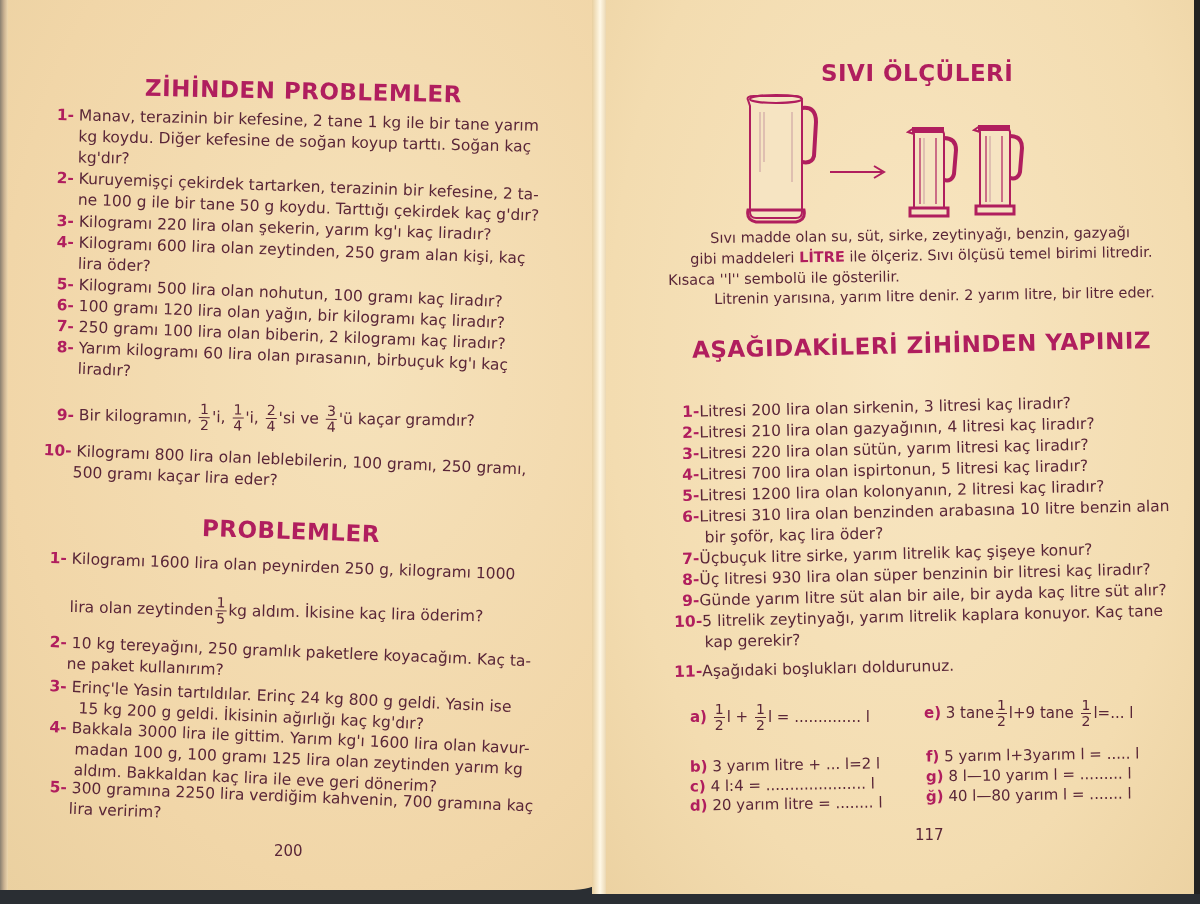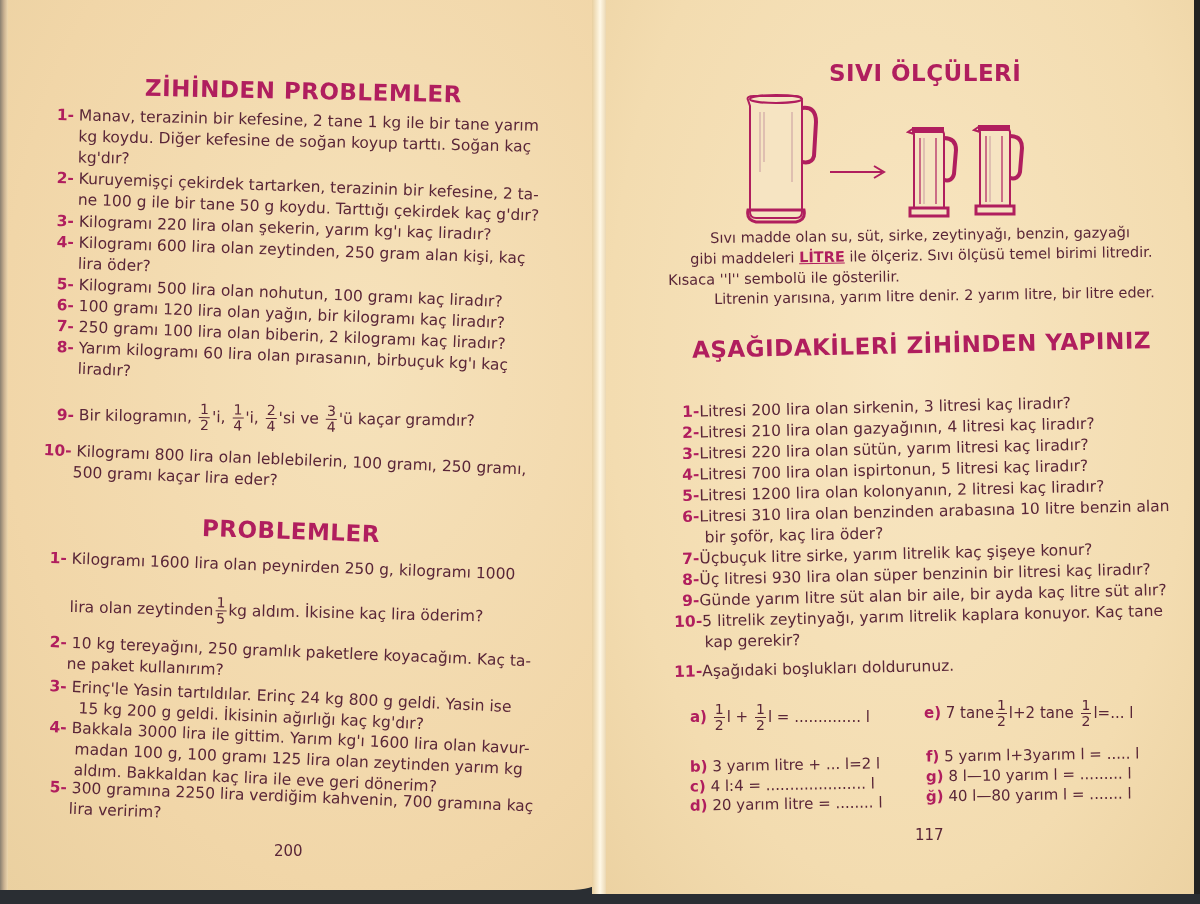--- a/index.html
+++ b/index.html
@@ -25,21 +25,21 @@
   .right-edge { position:absolute; right:0; top:0; width:6px; height:894px; background:#222; }
 
   .h-title { position:absolute; color:#b01e5e; font-weight:bold; font-size:23px; letter-spacing:0.5px; white-space:nowrap; }
   .prob { position:absolute; font-size:15.5px; line-height:21px; color:#5a2638; white-space:nowrap; }
   .prob .num { color:#b01e5e; font-weight:bold; }
   .prob .cont { display:block; padding-left:30px; }
   .frac { display:inline-block; vertical-align:middle; text-align:center; font-size:14px; line-height:15px; margin:0 2px; }
   .frac .n { display:block; border-bottom:1.5px solid #5a2638; padding:0 1px; }
   .frac .d { display:block; }
   .para { position:absolute; font-size:14.5px; line-height:20px; color:#5a2638; white-space:nowrap; }
-  .para b { color:#b01e5e;text-decoration:underline; }
+  .para b { color:#b01e5e; }
   .pagenum { position:absolute; font-size:15px; color:#5a2638; }
   .fill { position:absolute; font-size:15px; color:#5a2638; white-space:nowrap; }
   .fill .lab { color:#b01e5e; font-weight:bold; }
   .jug { position:absolute; }
 </style>
 </head>
 <body>
 
 <div class="page left">
   <div class="left-edge"></div>
@@ -139,21 +139,21 @@
   </div>
 
   <div class="pagenum" style="left:274px;top:842px;">200</div>
 </div>
 
 <div class="binding-strip"></div>
 
 <div class="page right">
   <div class="right-edge"></div>
 
-  <div class="h-title" style="left:215px;top:60px;margin-left:8px;">SIVI ÖLÇÜLERİ</div>
+  <div class="h-title" style="left:215px;top:60px;">SIVI ÖLÇÜLERİ</div>
 
   <svg class="jug" style="left:138px;top:92px;" width="74" height="132" viewBox="0 0 74 132">
     <path d="M4 8 Q2 4 10 4 L52 4 Q58 4 58 9 L58 120 Q58 126 52 126 L12 126 Q6 126 6 120 L6 14 Z" fill="#f6e4c2" stroke="#b01e5e" stroke-width="2"></path>
     <ellipse cx="32" cy="7" rx="26" ry="4" fill="none" stroke="#b01e5e" stroke-width="2"></ellipse>
     <path d="M58 16 Q72 14 72 30 L70 64 Q68 72 58 70" fill="none" stroke="#b01e5e" stroke-width="4"></path>
     <line x1="16" y1="20" x2="16" y2="80" stroke="#c89aa0" stroke-width="1"></line>
     <line x1="20" y1="20" x2="20" y2="70" stroke="#c89aa0" stroke-width="1"></line>
     <line x1="48" y1="20" x2="48" y2="90" stroke="#c89aa0" stroke-width="1"></line>
     <path d="M4 118 L60 118 Q62 128 52 130 L12 130 Q2 128 4 118 Z" fill="none" stroke="#b01e5e" stroke-width="3"></path>
   </svg>
@@ -206,21 +206,21 @@
     <span class="lab">a)</span>
     <span class="frac"><span class="n">1</span><span class="d">2</span></span>l +
     <span class="frac"><span class="n">1</span><span class="d">2</span></span><span>l  =  .............. l</span>
   </div>
   <div class="fill" style="left:84px;top:756px;transform:rotate(-1deg);"><span class="lab">b)</span> <span>3 yarım litre + ... l=2 l</span></div>
   <div class="fill" style="left:84px;top:776px;transform:rotate(-1deg);"><span class="lab">c)</span> <span>4 l:4 =  ..................... l</span></div>
   <div class="fill" style="left:84px;top:795px;transform:rotate(-1deg);"><span class="lab">d)</span> <span>20 yarım litre = ........ l</span></div>
 
   <div class="fill" style="left:318px;top:698px;">
     <span class="lab">e)</span>
-    <span>7 tane</span><span class="frac"><span class="n">1</span><span class="d">2</span></span><span>l+2 tane</span>
+    <span>3 tane</span><span class="frac"><span class="n">1</span><span class="d">2</span></span><span>l+9 tane</span>
     <span class="frac"><span class="n">1</span><span class="d">2</span></span><span>l=... l</span>
   </div>
   <div class="fill" style="left:320px;top:746px;transform:rotate(-0.8deg);"><span class="lab">f)</span> <span>5 yarım l+3yarım l =  ..... l</span></div>
   <div class="fill" style="left:320px;top:766px;transform:rotate(-0.8deg);"><span class="lab">g)</span> <span>8 l—10 yarım l = ......... l</span></div>
   <div class="fill" style="left:320px;top:786px;transform:rotate(-0.8deg);"><span class="lab">ğ)</span> <span>40 l—80 yarım l = ....... l</span></div>
 
   <div class="pagenum" style="left:309px;top:826px;">117</div>
 </div>
 
 </body></html>

